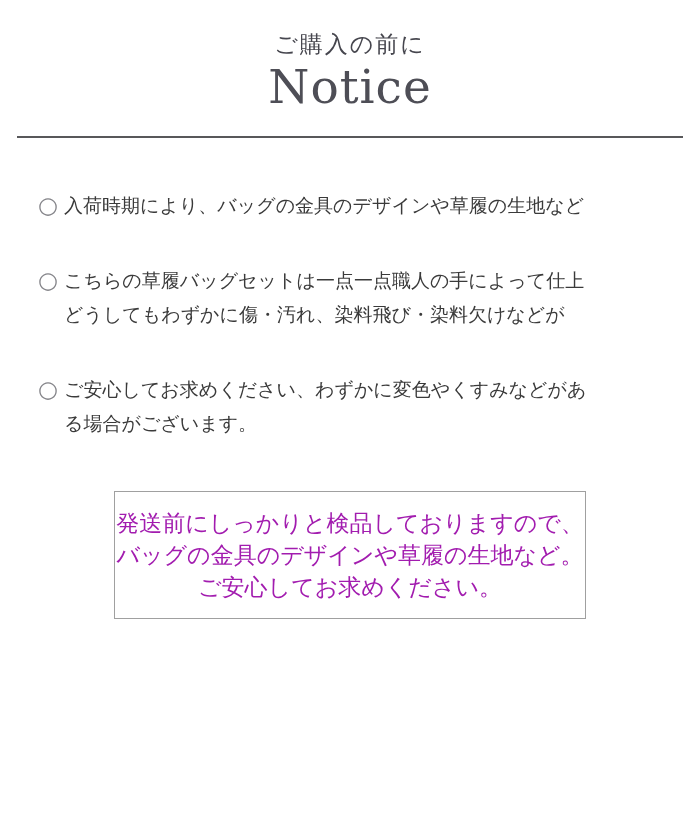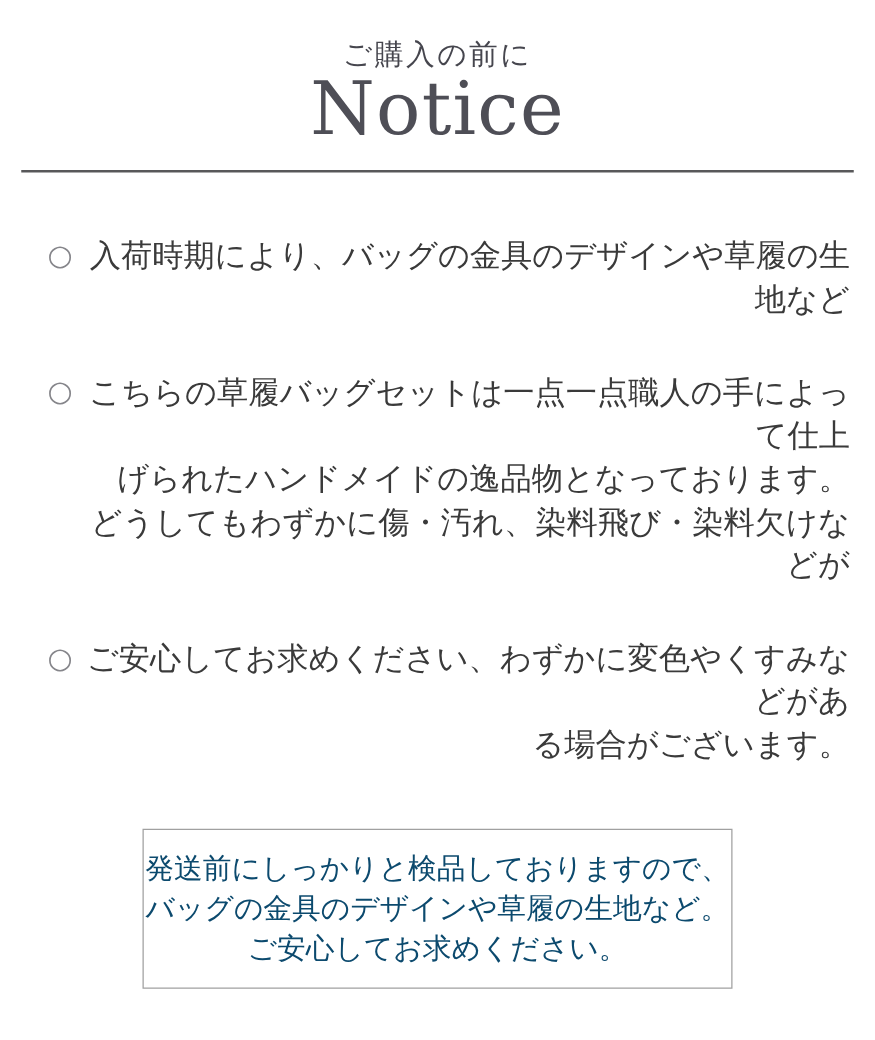--- a/index.html
+++ b/index.html
@@ -26,21 +26,21 @@
   }
   .subtitle {
     font-family: "DejaVu Serif", "Liberation Serif", serif;
     font-size: 23px;
     line-height: 28px;
     letter-spacing: 2px;
     color: #46464e;
   }
   .title {
     font-family: "DejaVu Serif", "Liberation Serif", serif;
-    font-size: 59px;
+    font-size: 47px;
     line-height: 54px;
     letter-spacing: 1px;
     margin-top: 2px;
     color: #4e4e56;
   }
   .divider {
     border: none;
     border-top: 2px solid #58585a;
     margin: 22px 17px 0 17px;
   }
@@ -57,38 +57,37 @@
     flex: none;
     width: 26px;
     font-size: 23px;
     line-height: 34.5px;
     color: #85858a;
   }
   .notice-lines {
     flex: 1;
   }
   .notice-line {
-    font-size: 25px;
+    font-size: 19px;
     line-height: 34.5px;
     color: #3a3a3a;
-    text-align: right;
   }
   
   .assurance-box {
     width: 472px;
     box-sizing: border-box;
     margin: 50px auto 0 auto;
     border: 1px solid #a0a0a0;
     padding: 15px 0 15px 0;
     text-align: center;
   }
   .assurance-line {
     font-size: 23px;
     line-height: 32px;
-    color: #0c4a6e;
+    color: #a21caf;
   }
 </style>
 </head>
 <body>
 
 <div class="page">
 
   <header class="header">
     <div class="subtitle">ご購入の前に</div>
     <div class="title">Notice</div>
@@ -102,21 +101,20 @@
       <span class="bullet">○</span>
       <div class="notice-lines">
         <div class="notice-line">入荷時期により、バッグの金具のデザインや草履の生地など</div>
       </div>
     </div>
 
     <div class="notice-item">
       <span class="bullet">○</span>
       <div class="notice-lines">
         <div class="notice-line">こちらの草履バッグセットは一点一点職人の手によって仕上</div>
-        <div class="notice-line">げられたハンドメイドの逸品物となっております。</div>
         <div class="notice-line">どうしてもわずかに傷・汚れ、染料飛び・染料欠けなどが</div>
       </div>
     </div>
 
     <div class="notice-item">
       <span class="bullet">○</span>
       <div class="notice-lines">
         <div class="notice-line">ご安心してお求めください、わずかに変色やくすみなどがあ</div>
         <div class="notice-line">る場合がございます。</div>
       </div>

